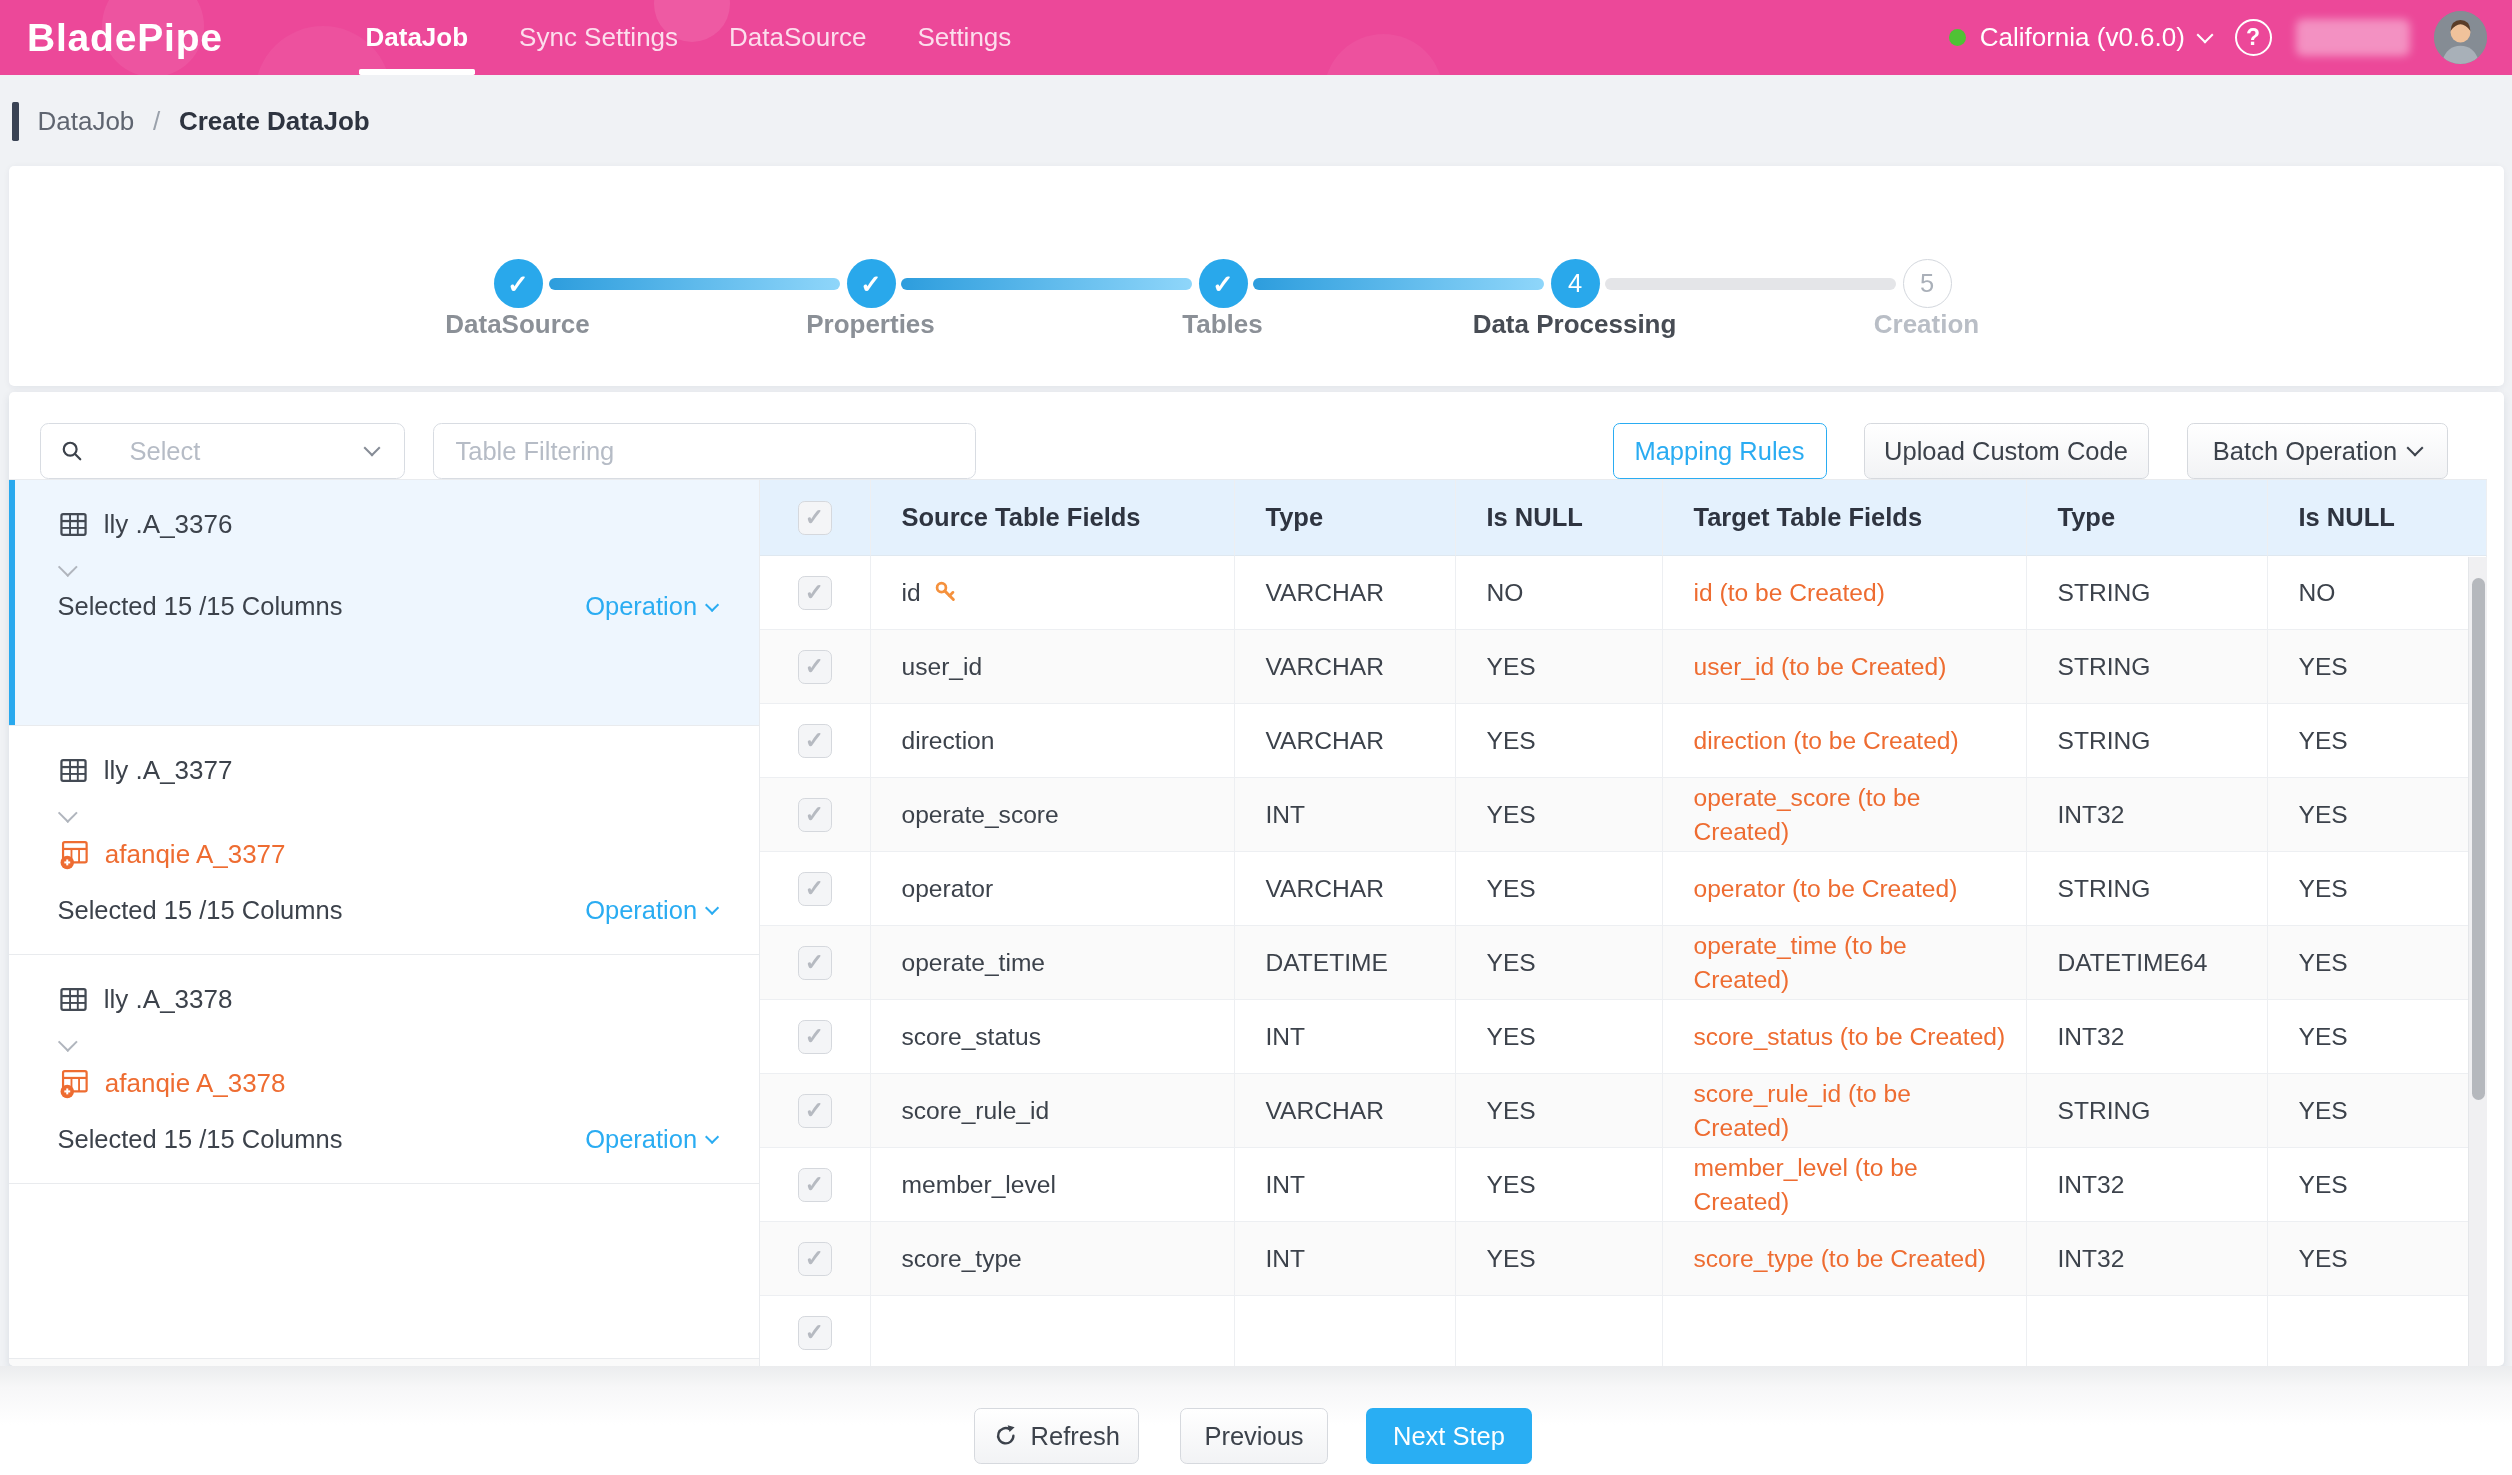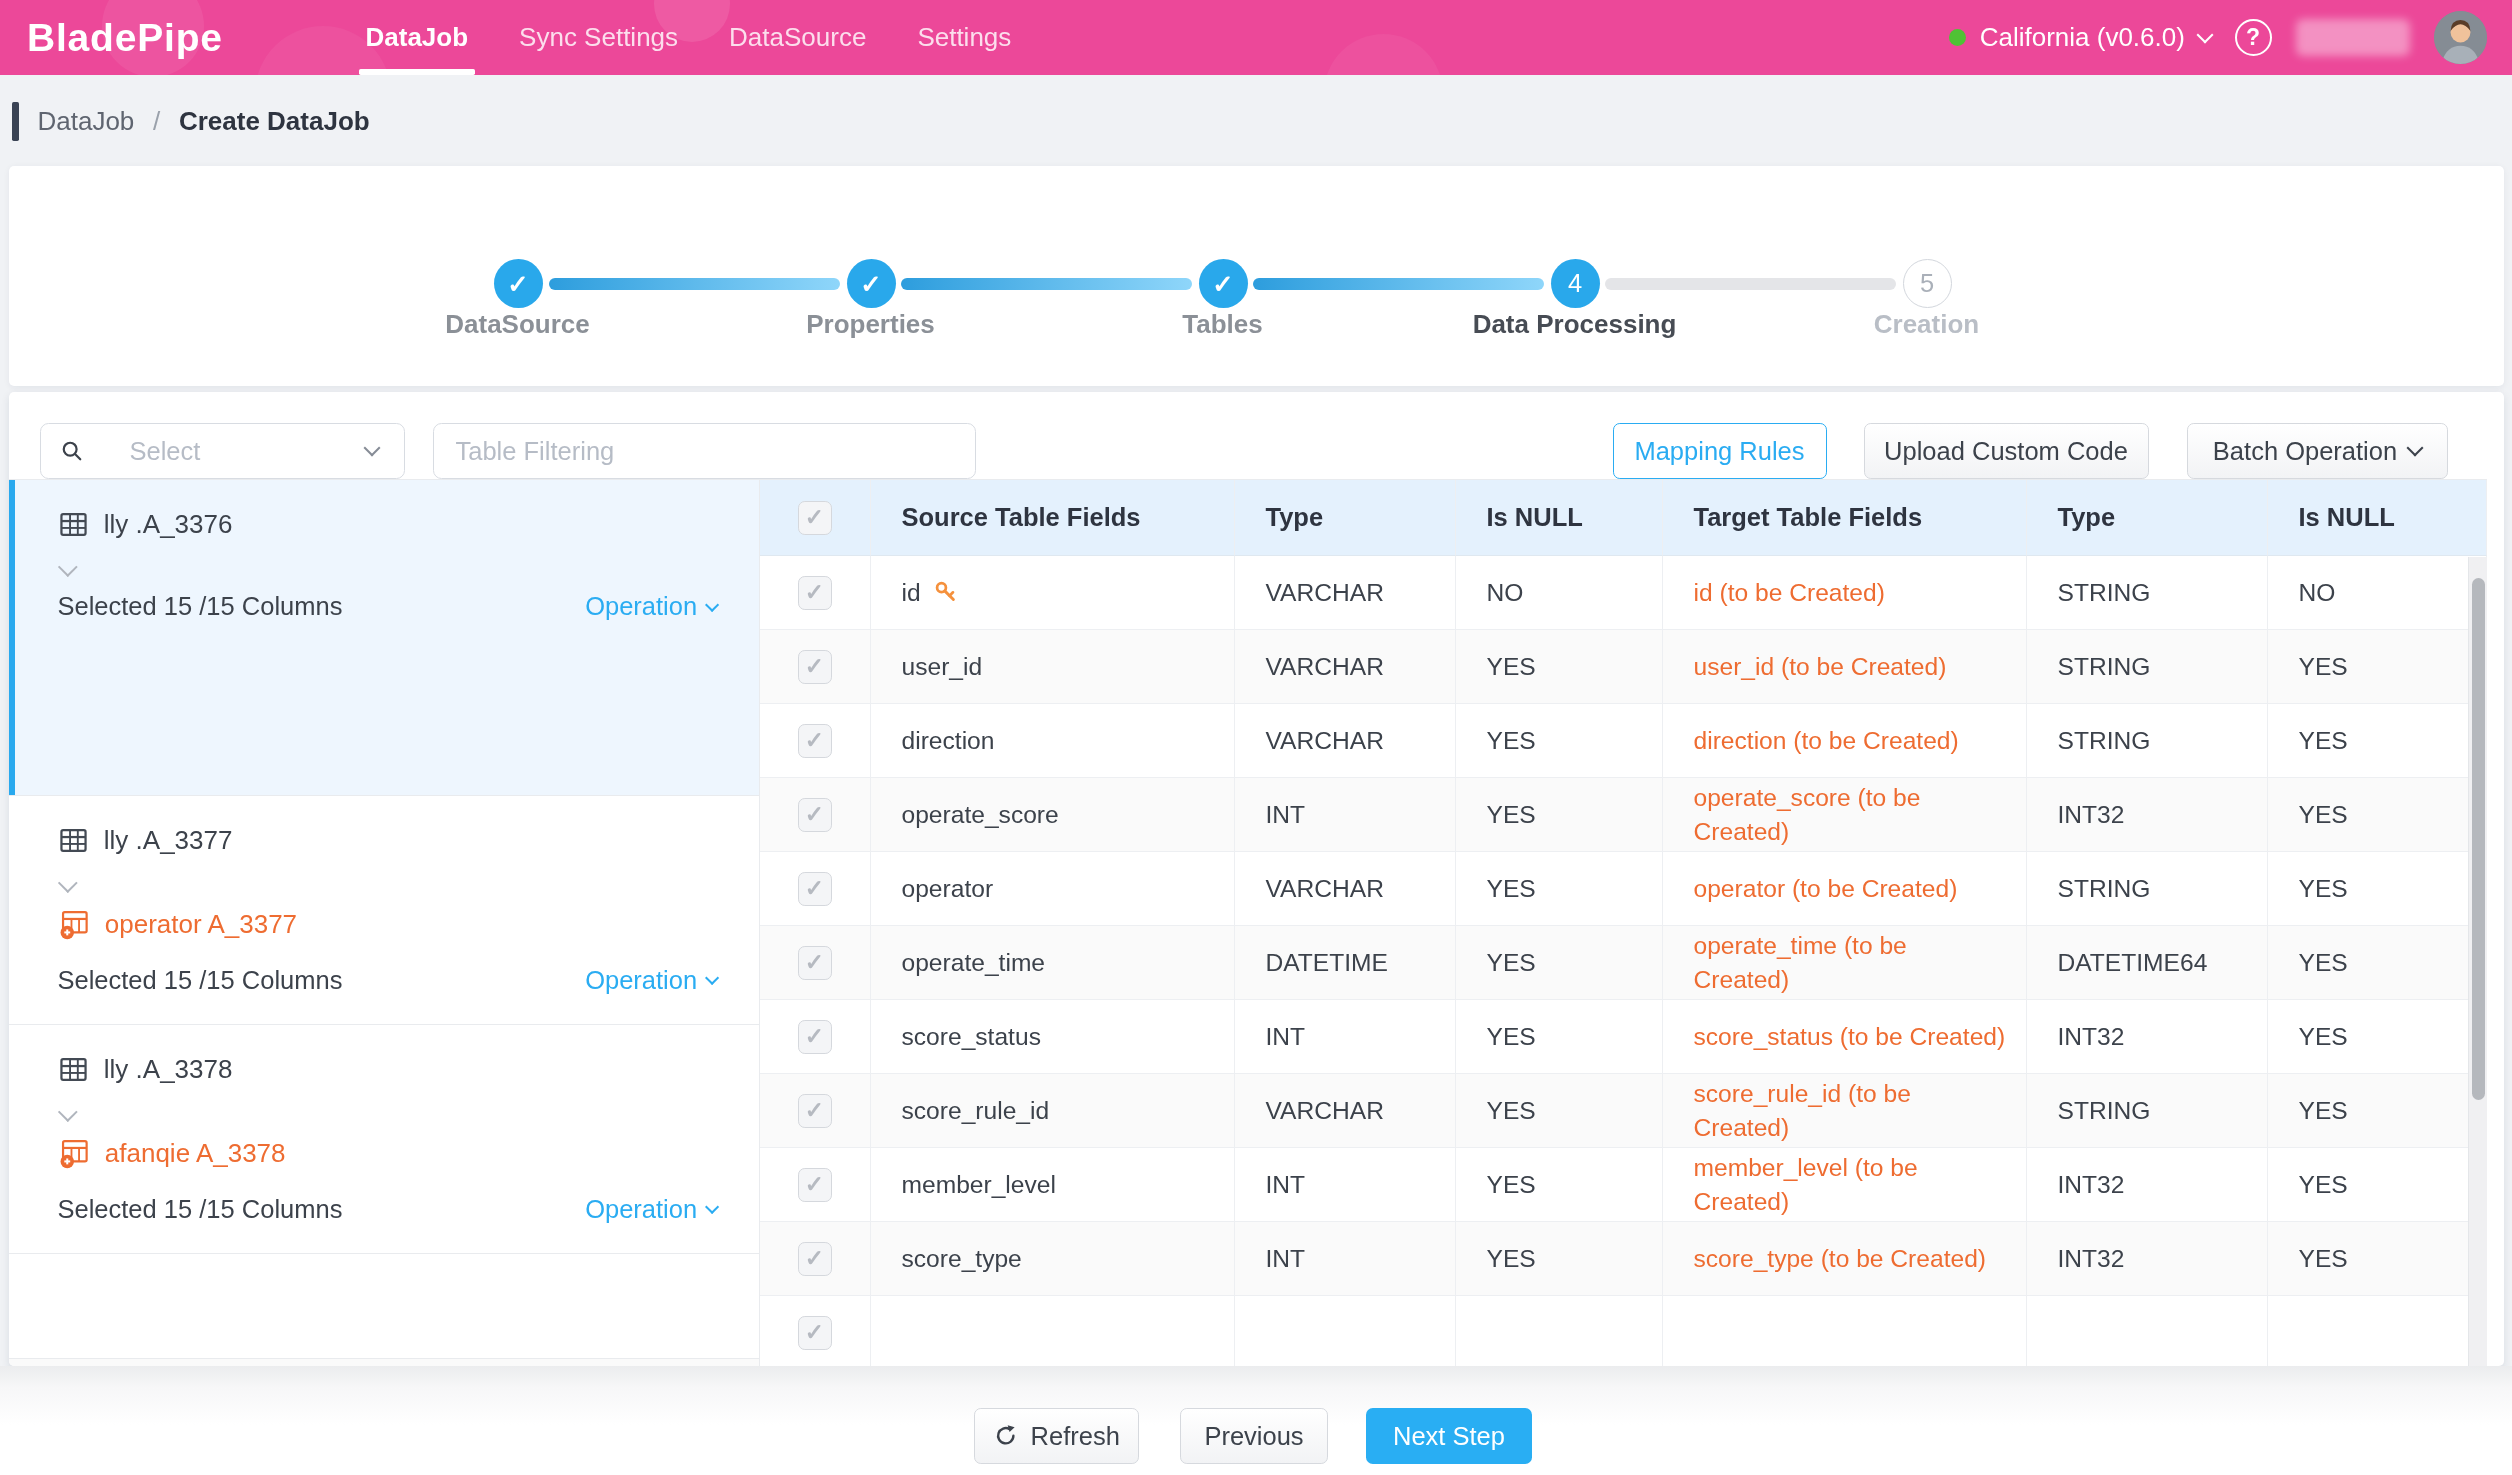--- a/index.html
+++ b/index.html
@@ -65,21 +65,21 @@
   .btn { position:absolute; top:31px; height:56px; border-radius:6.8px; display:flex; align-items:center; justify-content:center; gap:12px; font-size:25.5px; cursor:pointer; }
   .btn-outline-blue { left:1604px; width:214px; background:#ffffff; border:1.7px solid #2aacf2; color:#2aacf2; }
   .btn-grey { background:linear-gradient(180deg,#ffffff,#f2f3f5); border:1.7px solid #d6d9de; color:#3c424b; }
   .btn-upload { left:1855px; width:285px; }
   .btn-batch { left:2178px; width:261px; }
   .btn-batch .chev { margin-top:-5.1px; color:#3c424b; }
 
   
   .sidebar { position:absolute; left:0; top:87px; width:751px; bottom:0; border-top:0.8px solid #e9ebee; border-right:0.8px solid #e9ebee; }
   .side-item { position:relative; padding:29px 41px 0 49px; border-bottom:0.8px solid #e9ebee; background:#ffffff; cursor:pointer; }
-  .side-item.tall { height:316px; }
+  .side-item.tall { height:246px; }
   .side-item.short { height:229px; }
   .side-item.active { background:#eef6fe; }
   .side-item.active::before { content:""; position:absolute; left:0; top:0; bottom:0; width:6.8px; background:#29a9ee; }
   .src-line { display:flex; align-items:center; gap:15.3px; margin-bottom:20.4px; }
   .src-name { font-size:26px; color:#3c424b; }
   .expand-chev { color:#b0b5bd; margin:0 0 15.3px 3.4px; width:13.6px; height:13.6px; border-width:0 2.5px 2.5px 0; border-style:solid; transform:rotate(45deg); display:inline-block; }
   .tgt-line { display:flex; align-items:center; gap:15.3px; margin-bottom:25.5px; }
   .tgt-name { font-size:26px; color:#ee6c31; }
   .sel-line { display:flex; align-items:center; justify-content:space-between; }
   .sel-text { font-size:25.5px; color:#3c424b; }
@@ -233,21 +233,21 @@
           <div class="tgt-line">
             <svg width="32" height="32" viewBox="0 0 38 38">
               <rect x="6" y="5" width="28" height="24" rx="2" fill="none" stroke="#ee6c31" stroke-width="2.6"></rect>
               <line x1="6" y1="13" x2="34" y2="13" stroke="#ee6c31" stroke-width="2.6"></line>
               <line x1="16" y1="13" x2="16" y2="29" stroke="#ee6c31" stroke-width="2.2"></line>
               <line x1="25" y1="13" x2="25" y2="29" stroke="#ee6c31" stroke-width="2.2"></line>
               <circle cx="11" cy="29" r="8" fill="#ee6c31"></circle>
               <line x1="11" y1="25.5" x2="11" y2="32.5" stroke="#ffffff" stroke-width="2.4"></line>
               <line x1="7.5" y1="29" x2="14.5" y2="29" stroke="#ffffff" stroke-width="2.4"></line>
             </svg>
-            <span class="tgt-name">operator A_3377</span>
+            <span class="tgt-name">afanqie A_3377</span>
           </div>
           <div class="sel-line">
             <span class="sel-text">Selected 15 /15 Columns</span>
             <span class="op-link">
               <span>Operation</span>
               <span class="chev"></span>
             </span>
           </div>
         </div>
 

